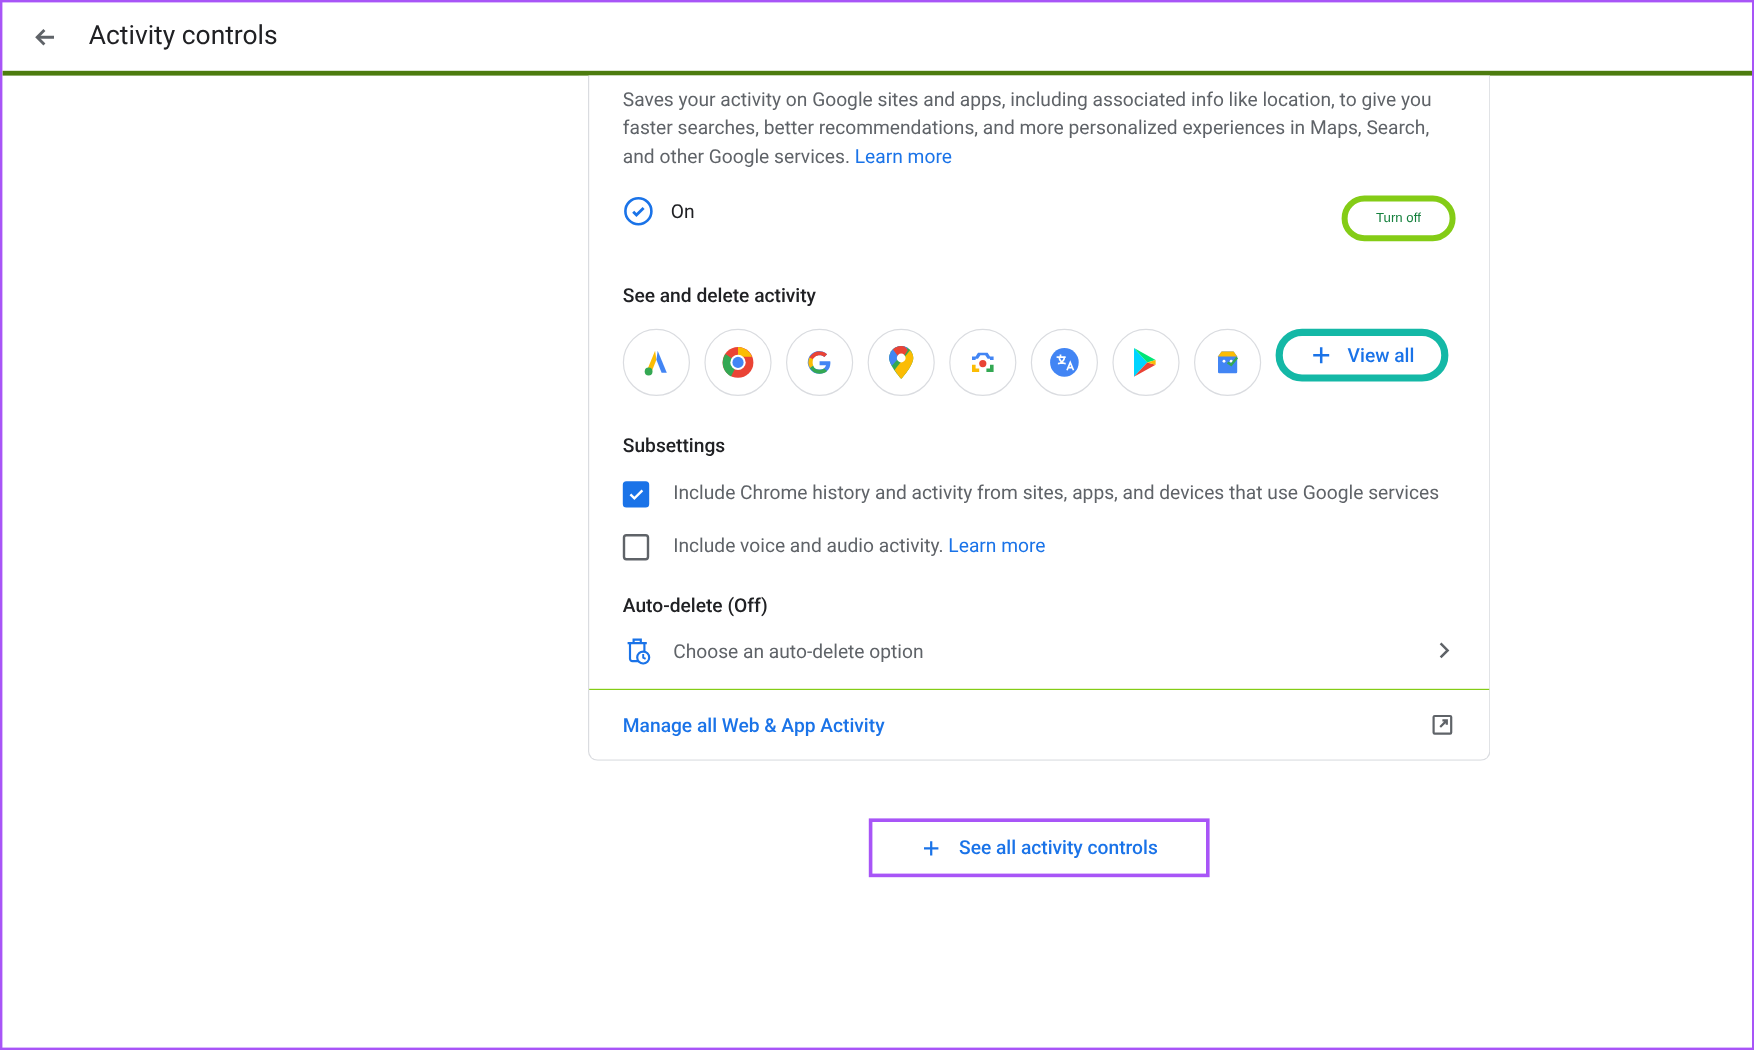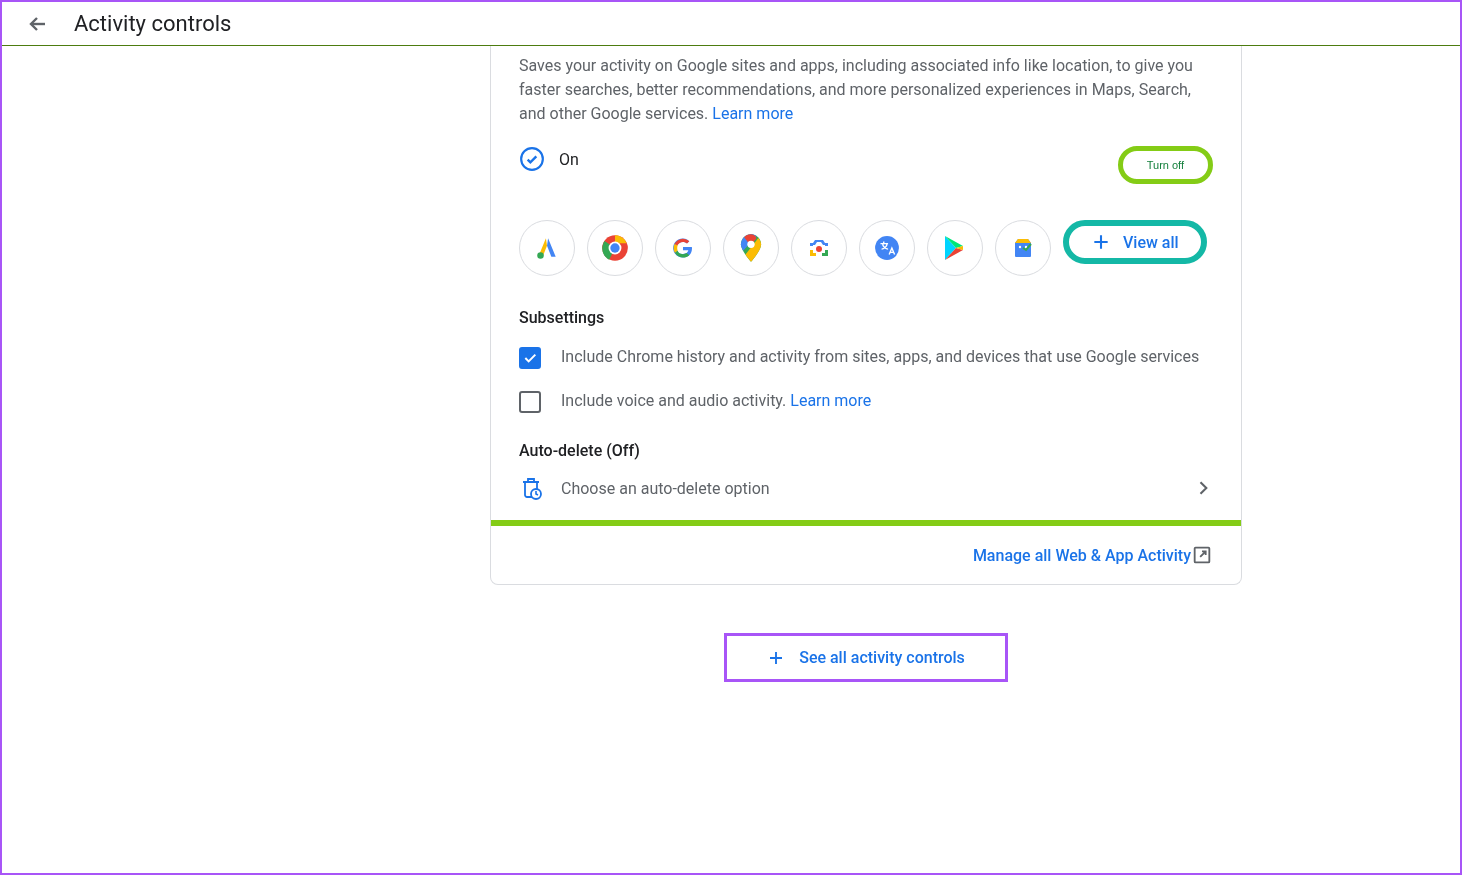--- a/index.html
+++ b/index.html
@@ -7,25 +7,25 @@
     font-family: 'Google Sans', Roboto, Arial, sans-serif;
     background: #fff;
     color: #202124;
     width: 1462px;
     height: 875px;
     border: 2px solid #a855f7;
     position: relative;
     overflow: hidden;
   }
   .header {
-    height: 44px;
+    height: 61px;
     display: flex;
     align-items: center;
     padding: 0 16px;
-    border-bottom: 1px solid #4d7c0f;
+    border-bottom: 4px solid #4d7c0f;
   }
   .back-btn {
     width: 40px; height: 40px;
     display: flex; align-items: center; justify-content: center;
     border-radius: 50%;
     cursor: pointer;
     color: #5f6368;
   }
   .header-title {
     font-size: 22px;
@@ -152,25 +152,25 @@
     cursor: pointer;
   }
   .autodelete-left {
     display: flex; align-items: center; gap: 18px;
   }
   .autodelete-label {
     font-size: 16px;
     color: #5f6368;
   }
   .card-footer {
-    border-top: 6px solid #84cc16;
+    border-top: 1px solid #84cc16;
     padding: 18px 28px;
     display: flex;
     align-items: center;
-    justify-content: flex-end;
+    justify-content: space-between;
     cursor: pointer;
   }
   .footer-link {
     color: #1a73e8;
     font-size: 16px;
     font-weight: 500;
   }
   .seeall-wrap {
     display: flex;
     justify-content: center;
@@ -214,20 +214,21 @@
         <div class="status-left">
           <svg width="26" height="26" viewBox="0 0 24 24">
               <circle cx="12" cy="12" r="10" fill="none" stroke="#1a73e8" stroke-width="2"></circle>
               <path d="M8 12.5l2.5 2.5L16 9.5" fill="none" stroke="#1a73e8" stroke-width="2.2"></path>
             </svg>
           <span class="status-text">On</span>
         </div>
         <button class="turnoff-btn">Turn off</button>
       </div>
 
+      <div class="sub-title">See and delete activity</div>
       <div class="icon-row">
         <div class="icon-circle">
           <svg width="26" height="26" viewBox="0 0 24 24">
               <path d="M11 3 L4 20 L8 20 L12 10 Z" fill="#fbbc04"></path>
               <path d="M13 3 L20 20 L16 20 L12 10 Z" fill="#4285f4"></path>
               <circle cx="6" cy="19" r="3" fill="#34a853"></circle>
             </svg>
         </div>
         <div class="icon-circle">
           <svg width="28" height="28" viewBox="0 0 24 24">

